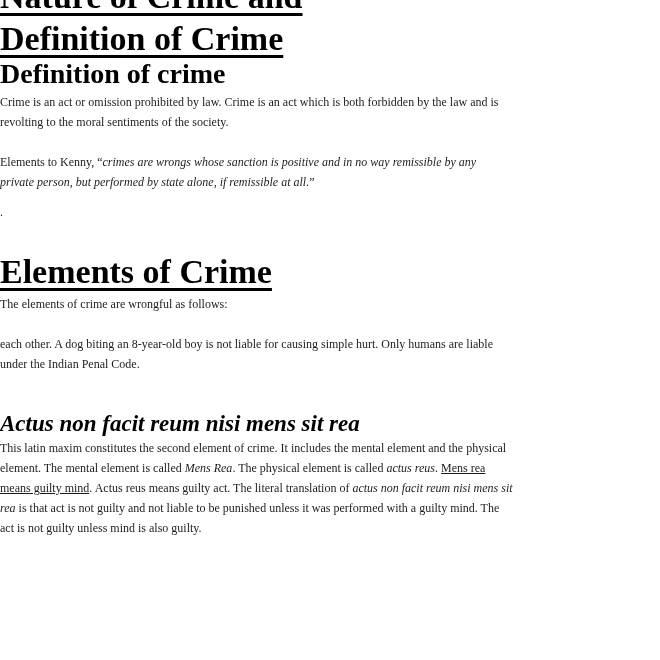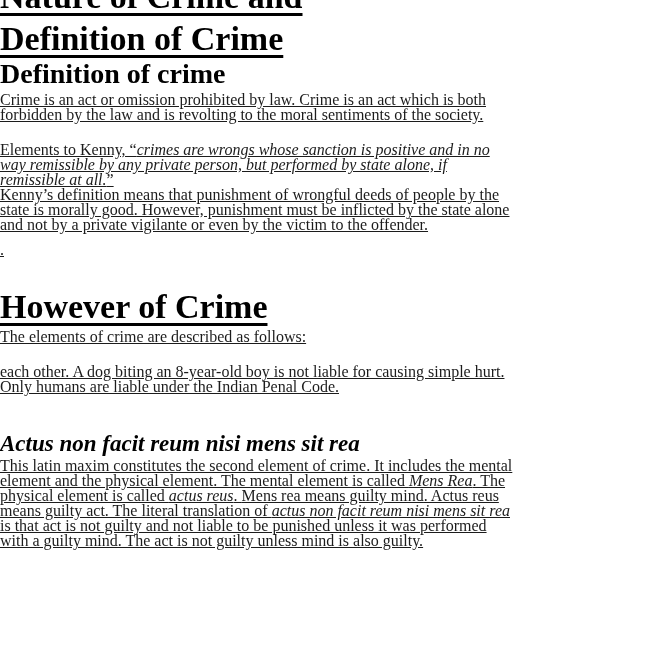--- a/index.html
+++ b/index.html
@@ -35,23 +35,22 @@
   }
   .h2 {
     margin: -2px 0 0 0;
     font-size: 28px;
     line-height: 32px;
     font-weight: 700;
     color: #000000;
   }
   p {
     margin: 0;
-    font-size: 16px;
-    line-height: 15px;
-    text-decoration: underline;
+    font-size: 12px;
+    line-height: 20px;
   }
   .h-elements {
     margin: 30px 0 0 0;
     font-size: 34px;
     line-height: 40px;
     font-weight: 700;
     color: #000000;
   }
   .h-actus {
     margin: 36px 0 0 0;
@@ -74,27 +73,26 @@
 <div class="page">
 
   <h1 class="title"><span class="u">Nature of Crime and</span><br><span class="u">Definition of Crime</span></h1>
 
   <h2 class="h2">Definition of crime</h2>
 
   <p class="mt2">Crime is an act or omission prohibited by law. Crime is an act which is both forbidden by the law and is revolting to the moral sentiments of the society.</p>
 
   <p class="mt20"><span>Elements to Kenny, “</span><span class="it">crimes are wrongs whose sanction is positive and in no way remissible by any private person, but performed by state alone, if remissible at all.</span><span>”</span></p>
 
-  <p>Kenny’s definition means that punishment of wrongful deeds of people by the state is morally good. However, punishment must be inflicted by the state alone and not by a private vigilante or even by the victim to the offender.</p>
 
   <p class="mt10">.</p>
 
-  <h2 class="h-elements"><span class="u">However of Crime</span></h2>
+  <h2 class="h-elements"><span class="u">Elements of Crime</span></h2>
 
-  <p class="mt2">The elements of crime are described as follows:</p>
+  <p class="mt2">The elements of crime are wrongful as follows:</p>
 
 
   <p class="mt20">each other. A dog biting an 8-year-old boy is not liable for causing simple hurt. Only humans are liable under the Indian Penal Code.</p>
 
   <h3 class="h-actus">Actus non facit reum nisi mens sit rea</h3>
 
   <p><span>This latin maxim constitutes the second element of crime. It includes the mental element and the physical element. The mental element is called </span><span class="it">Mens Rea</span><span>. The physical element is called </span><span class="it">actus reus</span><span>. </span><span class="ul">Mens rea means guilty mind</span><span>. Actus reus means guilty act. The literal translation of </span><span class="it">actus non facit reum nisi mens sit rea</span><span> is that act is not guilty and not liable to be punished unless it was performed with a guilty mind. The act is not guilty unless mind is also guilty.</span></p>
 
 
 </div>

